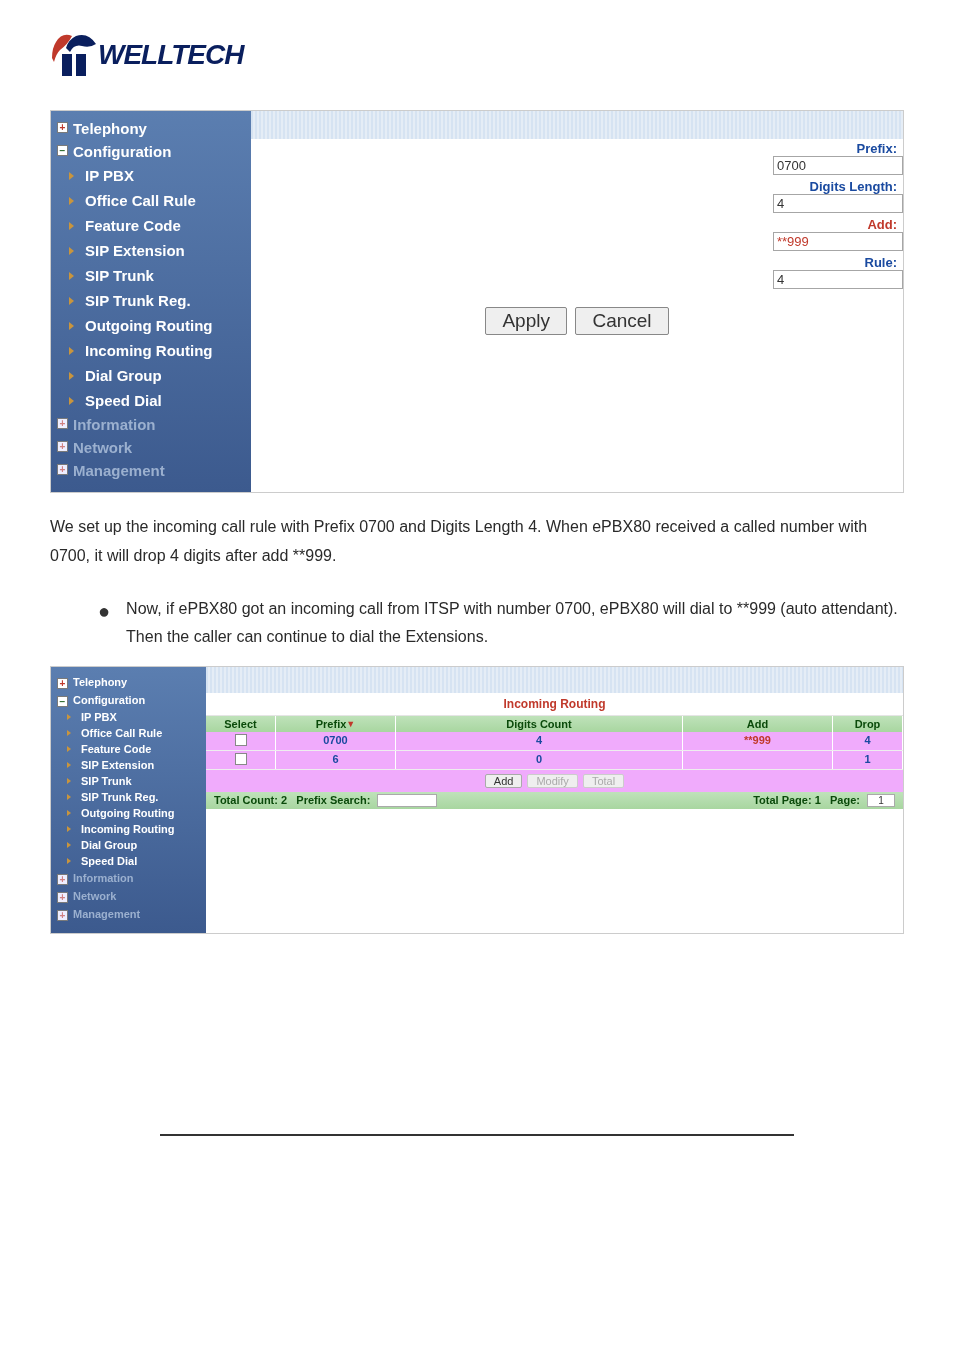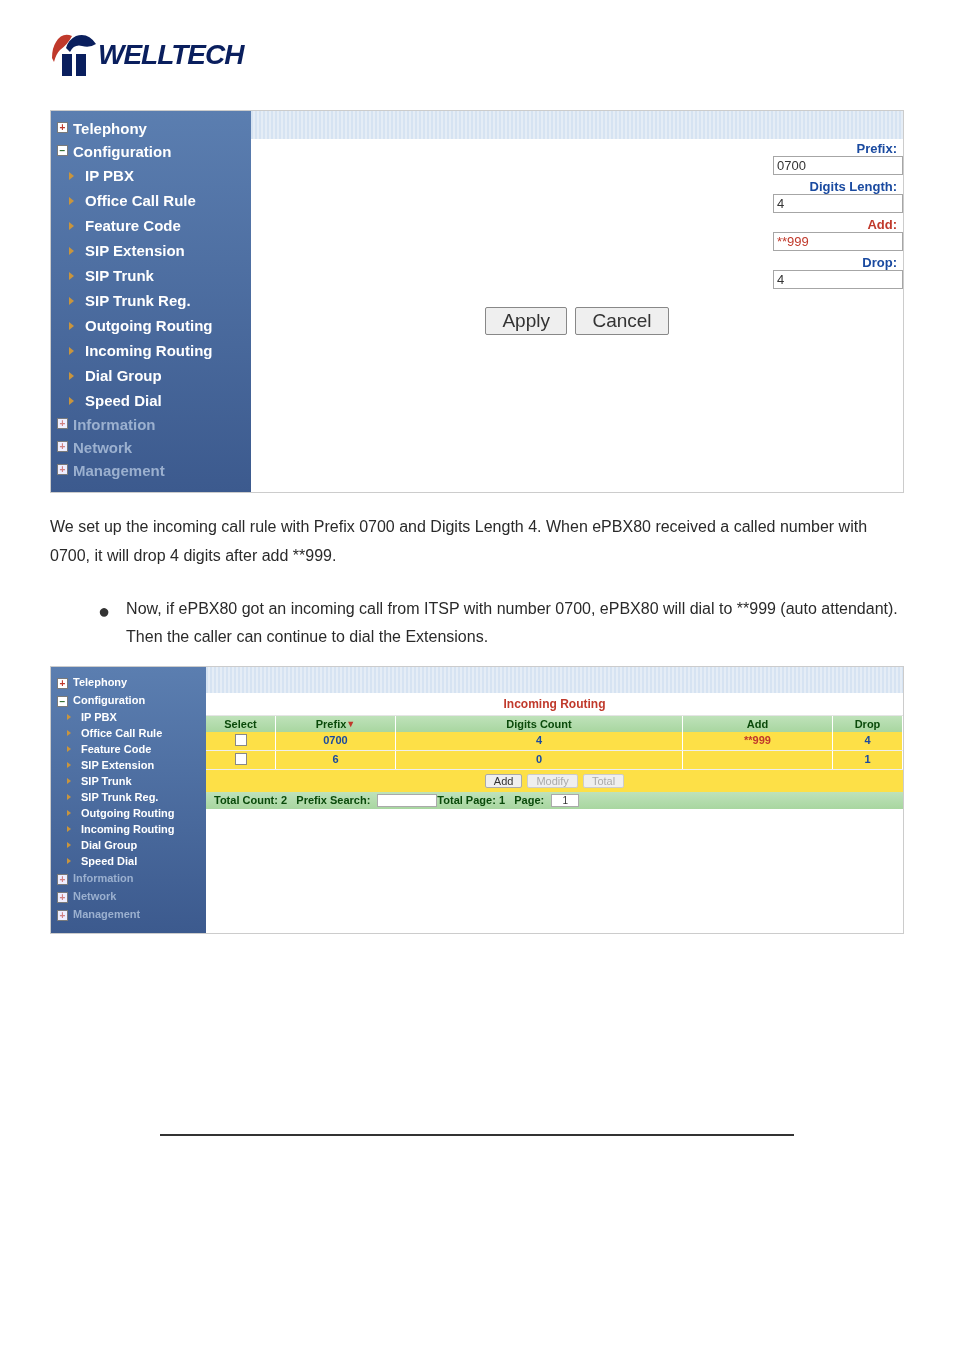--- a/index.html
+++ b/index.html
@@ -144,21 +144,21 @@
     .bullet-dot {
       font-size: 20px;
       line-height: 1.6;
       margin-right: 16px;
     }
     .bullet-text {
       font-size: 16px;
       line-height: 1.8;
       color: #2a2a2a;
     }
-    .table-wrap { background:#fde047; }
+    .table-wrap { background:#f0abfc; }
     .thead {
       display: flex;
       background: linear-gradient(#bfe2ba, #a8d6a0);
       font-weight: bold;
       color: #0a4a0a;
       font-size: 11px;
     }
     .col { padding: 2px 4px; text-align: center; border-right: 1px solid #fff; }
     .c-sel { width: 70px; }
     .c-pfx { width: 120px; }
@@ -171,21 +171,21 @@
     .trow .col { padding: 2px 4px; }
     .chk { width: 12px; height: 12px; border: 1px solid #888; display:inline-block; background:#fff; }
     .toolbar-row { text-align:center; padding: 4px 0; }
     .sbtn {
       display: inline-block; padding: 0 8px; font-size:11px;
       border: 1px solid #aaa; background:#efefef; border-radius:2px;
       margin: 0 1px;
     }
     .sbtn.disabled { color:#aaa; border-color:#ccc; }
     .footer-row {
-      display: flex; 
+      display: flex; justify-content: space-between;
       background: linear-gradient(#bfe2ba, #a8d6a0);
       font-size: 11px; font-weight:bold; color:#0a4a0a;
       padding: 2px 8px;
     }
     .footer-row .pager-input {
       width: 28px; border: 1px solid #aaa; background:#fff; color:#333;
       text-align:center; font-size:10px; padding: 0 2px; margin-left: 4px;
     }
     .search-input {
       width: 60px; border: 1px solid #aaa; background:#fff; font-size:10px; padding: 0 2px; margin-left: 4px;
@@ -253,21 +253,21 @@
       </div>
       <div class="form-row">
         <div class="form-label blue">Digits Length:</div>
         <input class="form-input" value="4" style="">
       </div>
       <div class="form-row">
         <div class="form-label red">Add:</div>
         <input class="form-input" style="color: rgb(192, 57, 43);" value="**999">
       </div>
       <div class="form-row">
-        <div class="form-label blue">Drop:</div>
+        <div class="form-label blue">Rule:</div>
         <input class="form-input" value="4" style="">
       </div>
       <div class="btn-row">
         <span class="btn">Apply</span>
         <span class="btn">Cancel</span>
       </div>
     </div>
   </div>
 </div>
 

